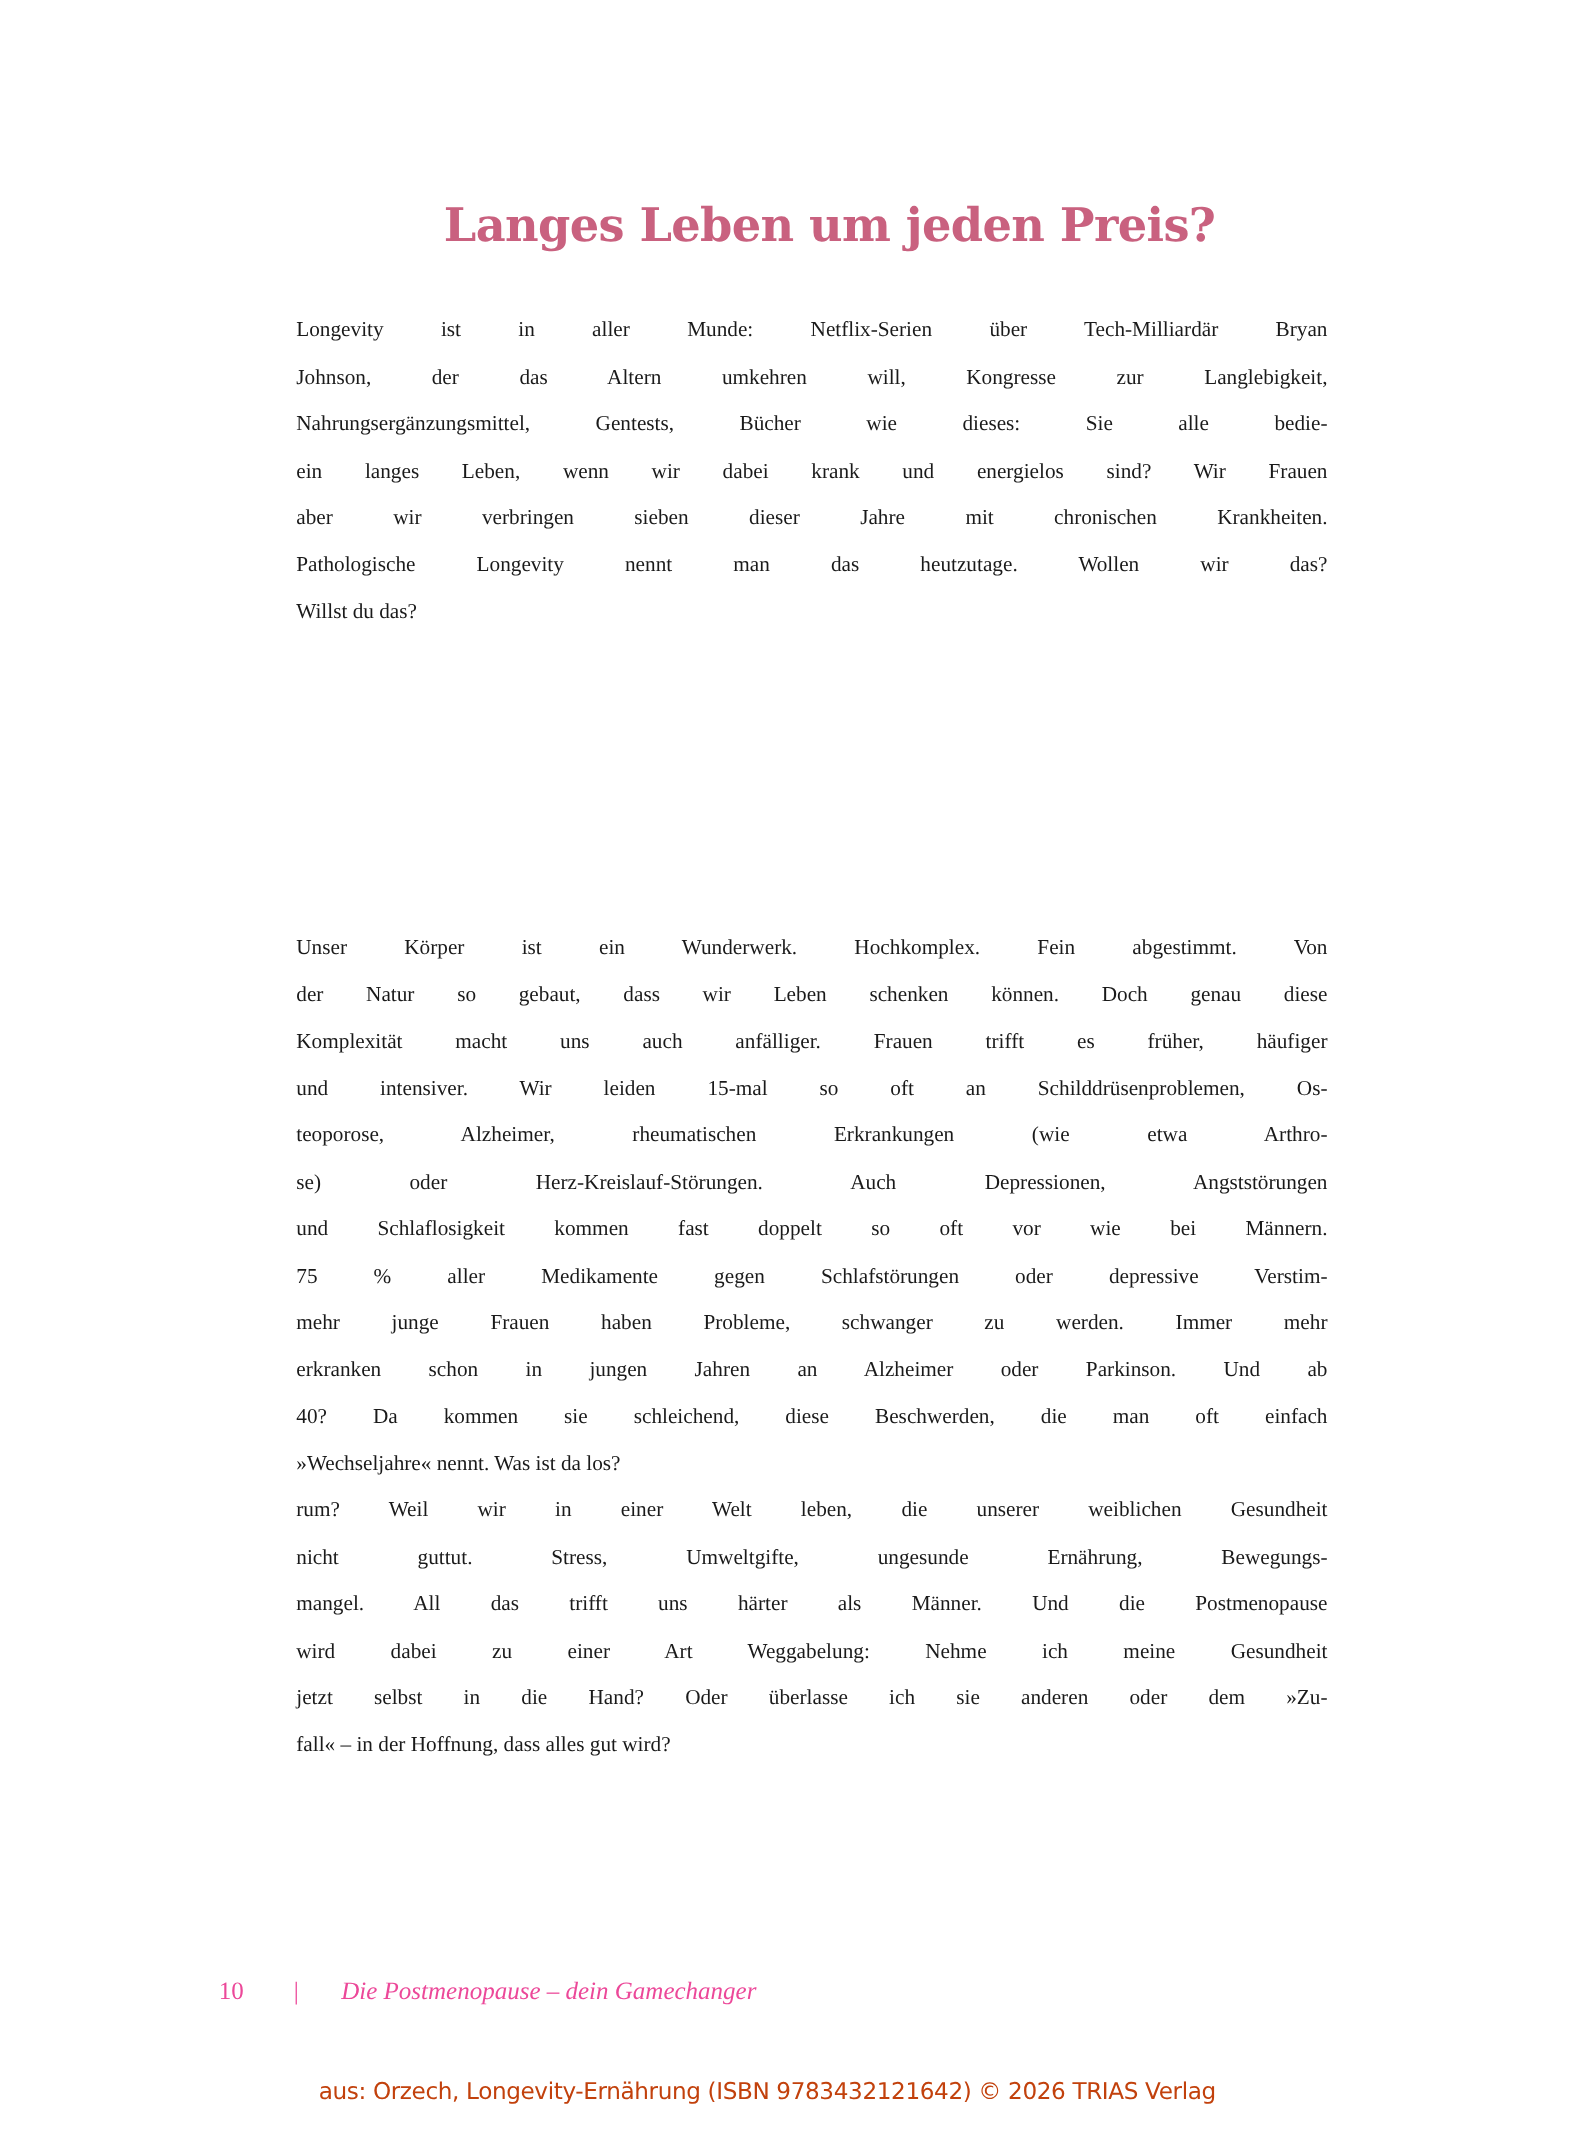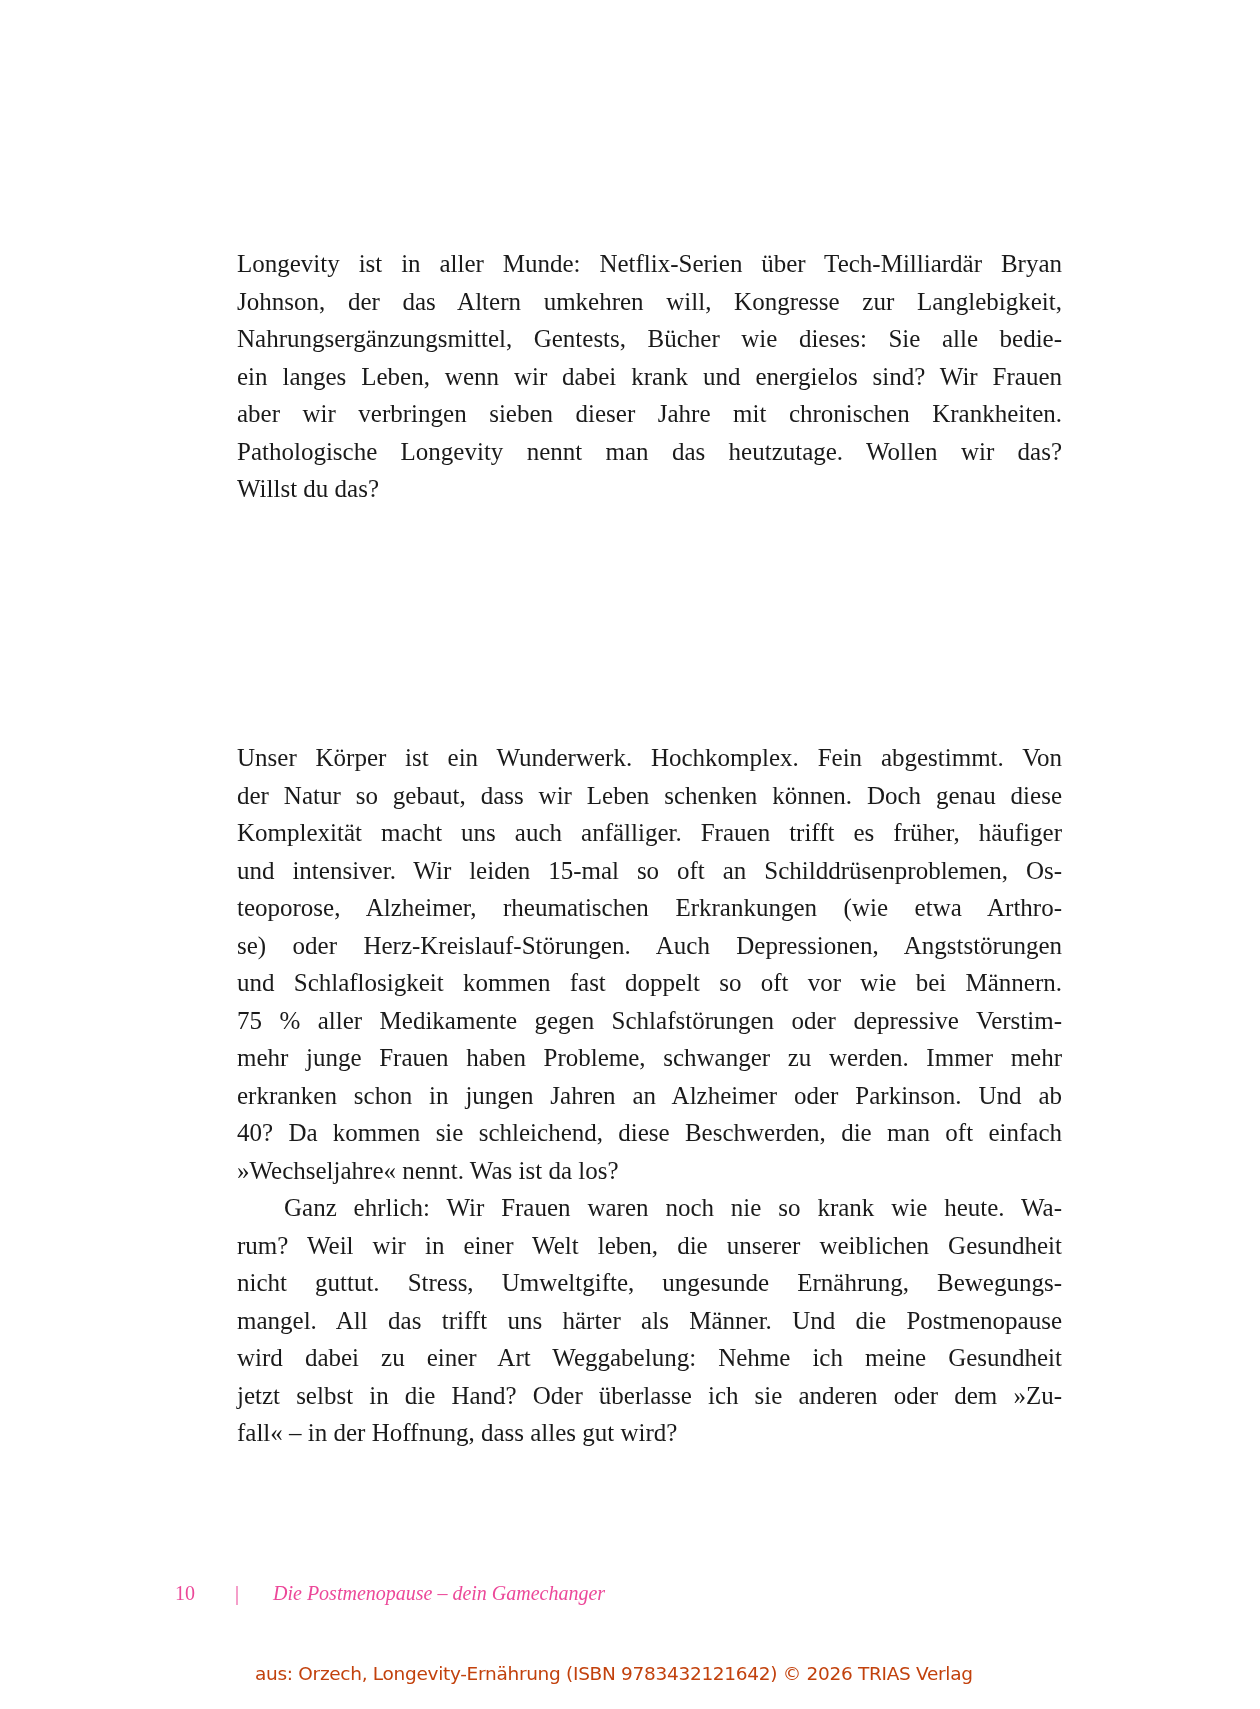--- a/index.html
+++ b/index.html
@@ -34,21 +34,21 @@
     }
     #h1 { top: 158px; }
     #h2 { top: 649px; }
 
     .body-text {
       position: absolute;
       left: 237px;
       width: 825px;
       margin: 0;
       font-family: "Liberation Serif", "DejaVu Serif", serif;
-      font-size: 25px;
+      font-size: 17px;
       line-height: 37.5px;
       color: #1a1a1a;
       text-align: justify;
       hyphens: manual;
     }
     .body-text .line {
       display: block;
       text-align: justify;
       text-align-last: justify;
       white-space: nowrap;
@@ -86,20 +86,21 @@
       color: #c2410c;
       white-space: nowrap;
       letter-spacing: -0.3px;
     }
   </style>
 </head>
 <body>
 
 <div class="page">
 
+  <h2 class="heading" id="h1">Langes Leben um jeden Preis?</h2>
 
   <div class="body-text" id="p1">
     <span class="line">Longevity ist in aller Munde: Netflix-Serien über Tech-Milliardär Bryan</span>
     <span class="line">Johnson, der das Altern umkehren will, Kongresse zur Langlebigkeit,</span>
     <span class="line">Nahrungsergänzungsmittel, Gentests, Bücher wie dieses: Sie alle bedie-</span>
     <span class="line">ein langes Leben, wenn wir dabei krank und energielos sind? Wir Frauen</span>
     <span class="line">aber wir verbringen sieben dieser Jahre mit chronischen Krankheiten.</span>
     <span class="line">Pathologische Longevity nennt man das heutzutage. Wollen wir das?</span>
     <span class="line last">Willst du das?</span>
   </div>
@@ -112,21 +113,20 @@
     <span class="line">und intensiver. Wir leiden 15-mal so oft an Schilddrüsenproblemen, Os-</span>
     <span class="line">teoporose, Alzheimer, rheumatischen Erkrankungen (wie etwa Arthro-</span>
     <span class="line">se) oder Herz-Kreislauf-Störungen. Auch Depressionen, Angststörungen</span>
     <span class="line">und Schlaflosigkeit kommen fast doppelt so oft vor wie bei Männern.</span>
     <span class="line">75 % aller Medikamente gegen Schlafstörungen oder depressive Verstim-</span>
     <span class="line">mehr junge Frauen haben Probleme, schwanger zu werden. Immer mehr</span>
     <span class="line">erkranken schon in jungen Jahren an Alzheimer oder Parkinson. Und ab</span>
     <span class="line">40? Da kommen sie schleichend, diese Beschwerden, die man oft einfach</span>
     <span class="line last">»Wechseljahre« nennt. Was ist da los?</span>
 
-    <span class="line indent">Ganz ehrlich: Wir Frauen waren noch nie so krank wie heute. Wa-</span>
     <span class="line">rum? Weil wir in einer Welt leben, die unserer weiblichen Gesundheit</span>
     <span class="line">nicht guttut. Stress, Umweltgifte, ungesunde Ernährung, Bewegungs-</span>
     <span class="line">mangel. All das trifft uns härter als Männer. Und die Postmenopause</span>
     <span class="line">wird dabei zu einer Art Weggabelung: Nehme ich meine Gesundheit</span>
     <span class="line">jetzt selbst in die Hand? Oder überlasse ich sie anderen oder dem »Zu-</span>
     <span class="line last">fall« – in der Hoffnung, dass alles gut wird?</span>
   </div>
 
   <div class="footer">
     <span class="page-num">10</span>

